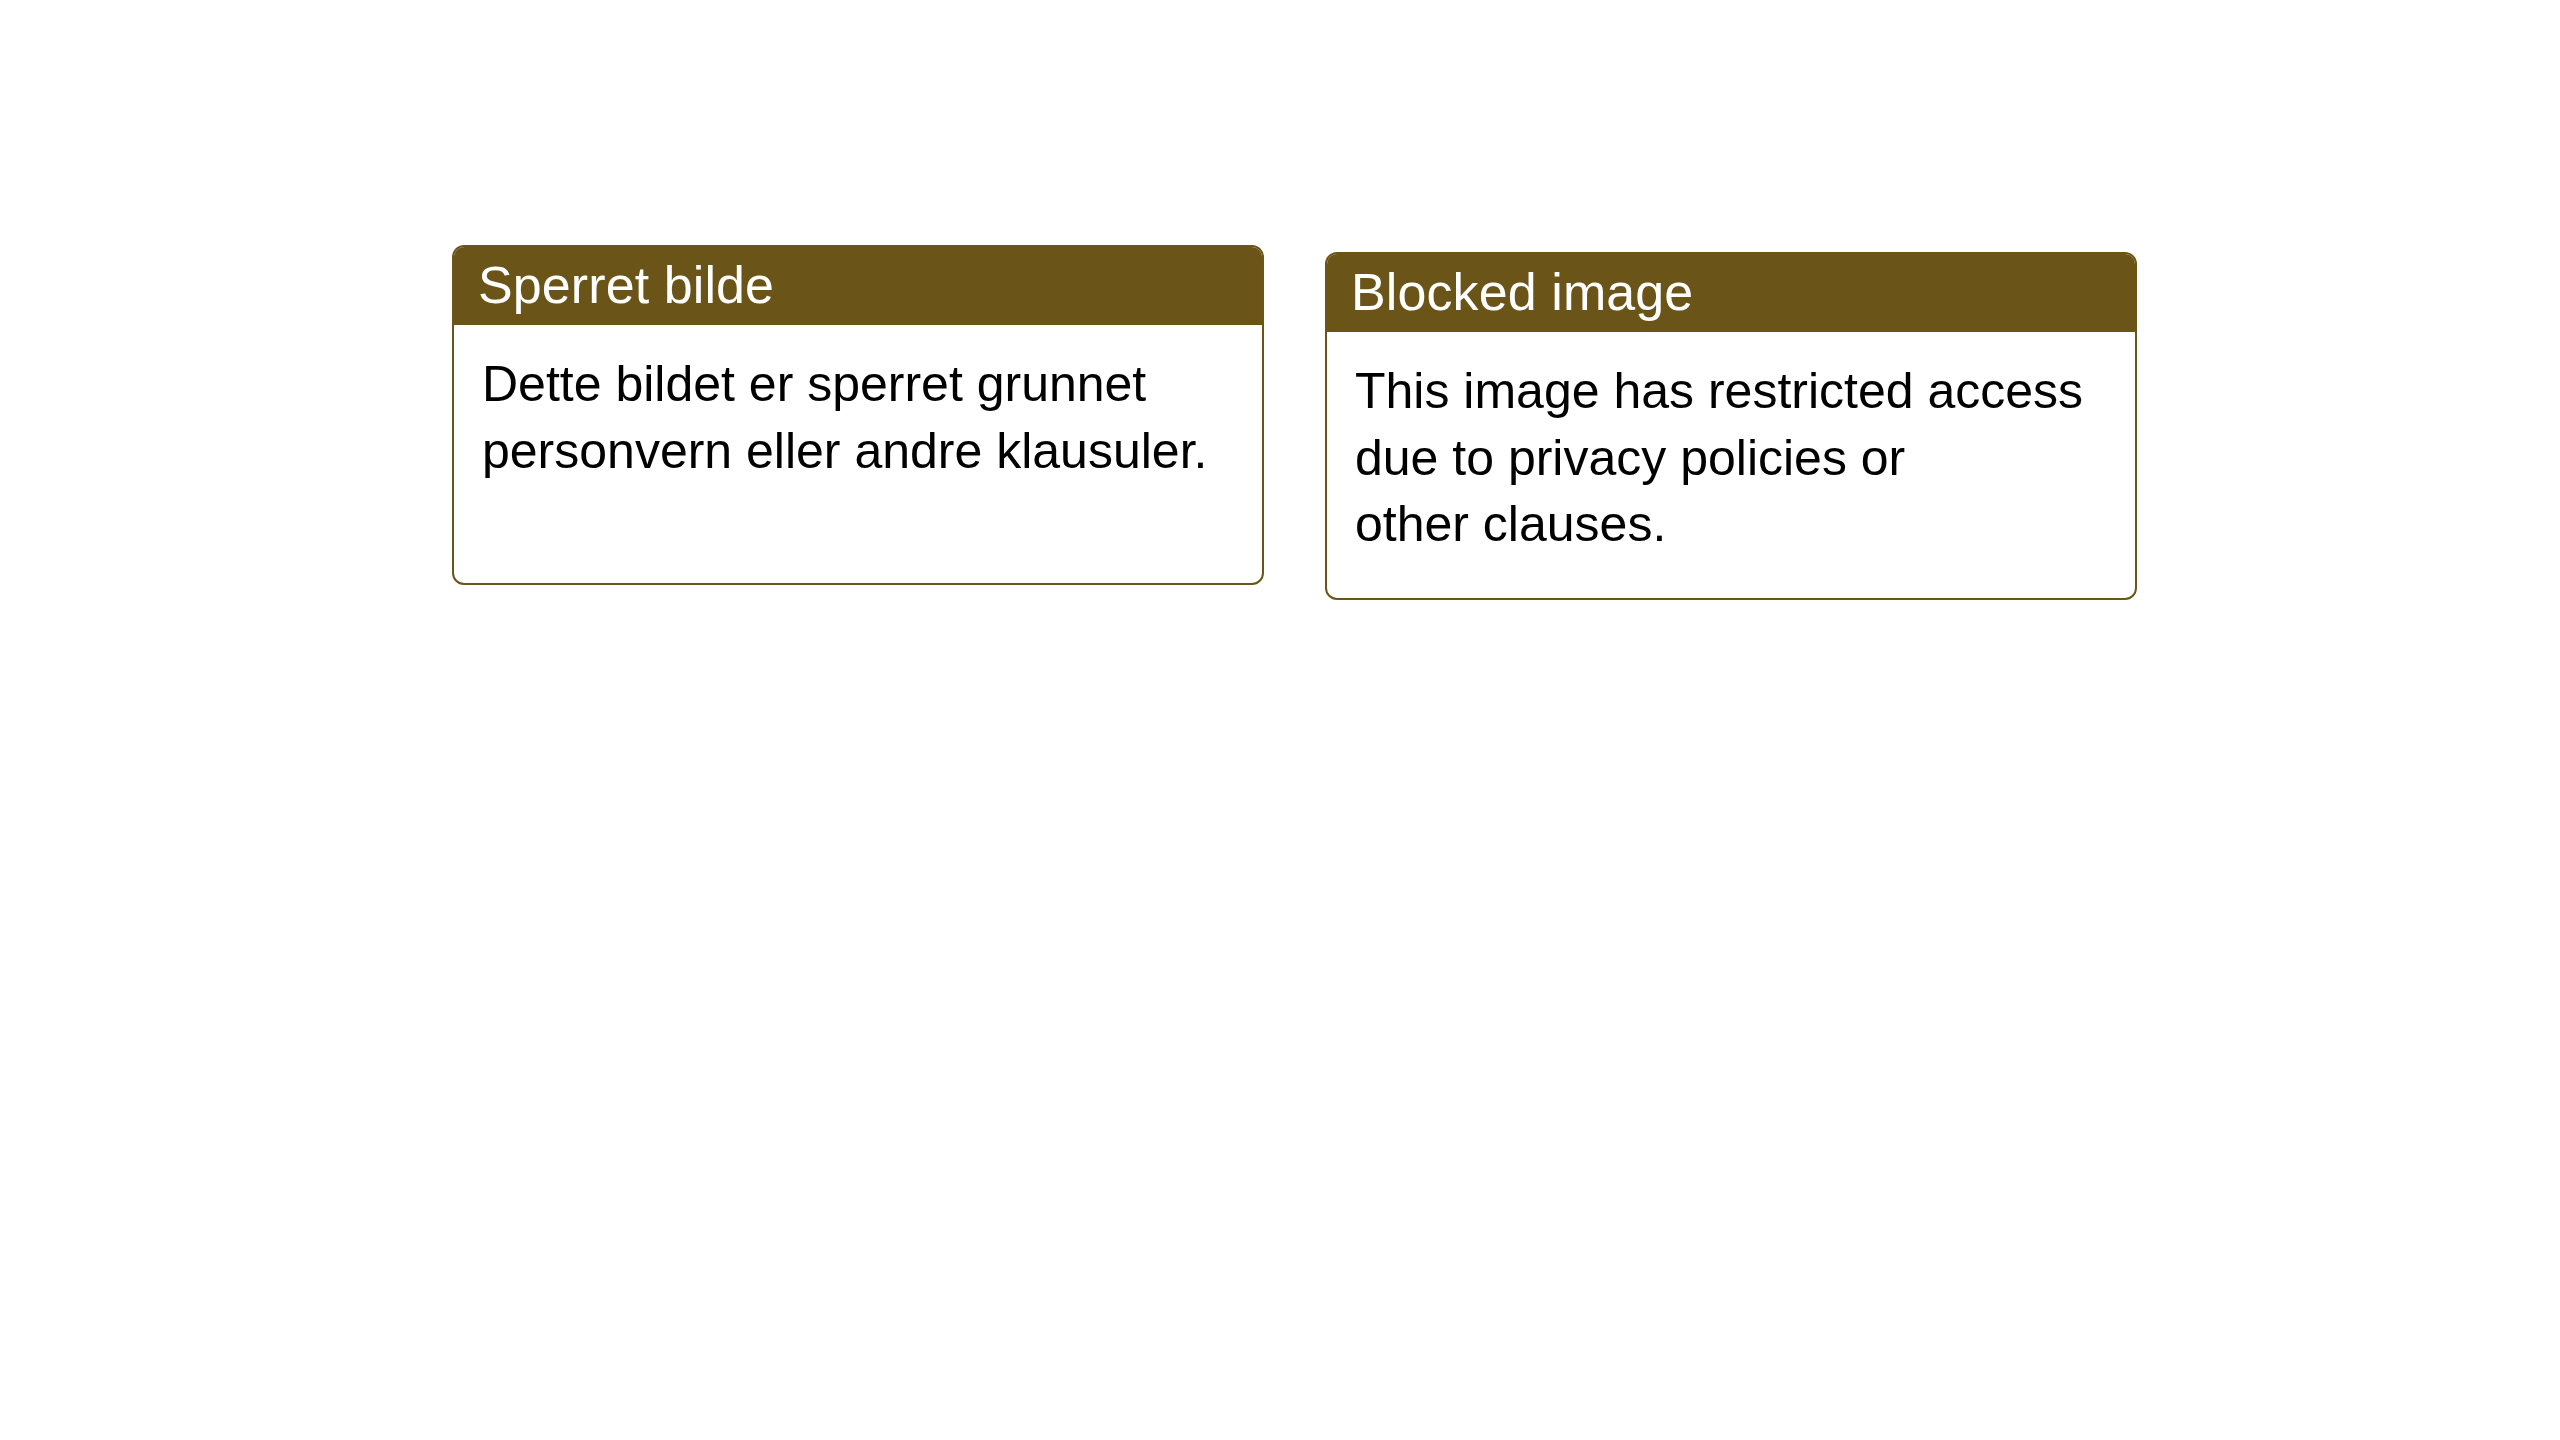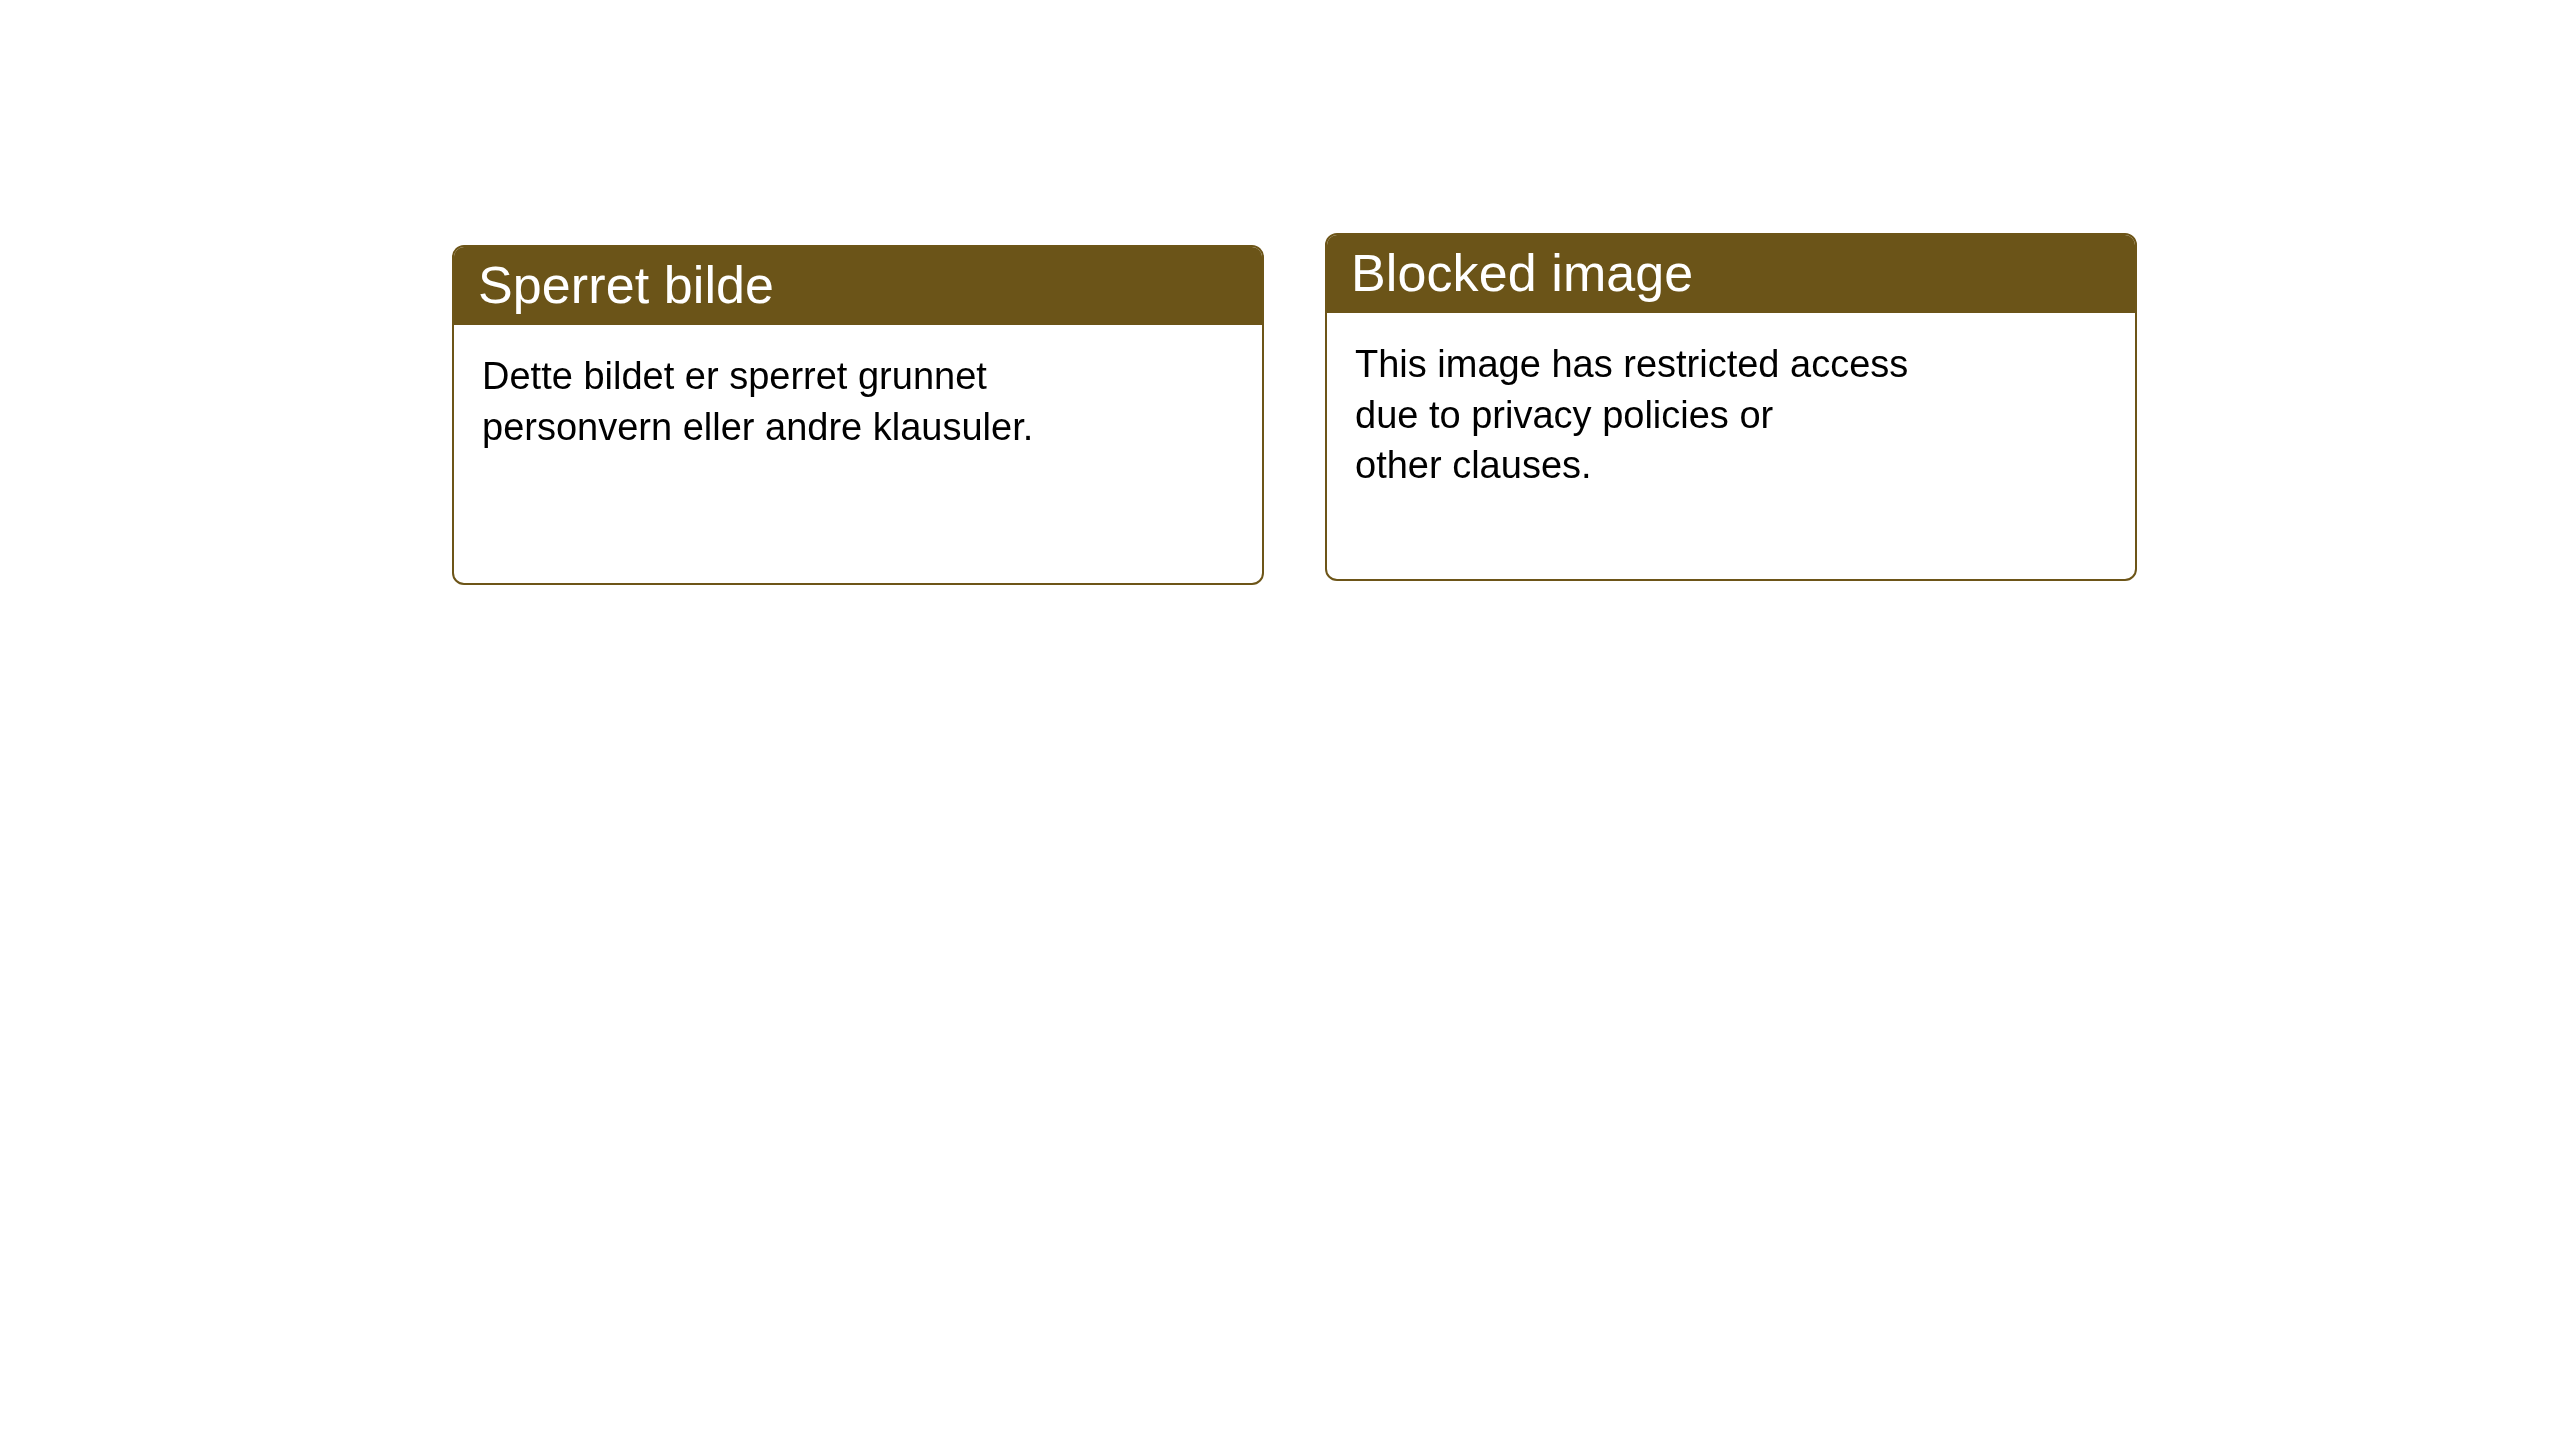--- a/index.html
+++ b/index.html
@@ -39,39 +39,39 @@
     line-height: 1.0;
     letter-spacing: 0.1px;
     font-weight: 400;
     white-space: nowrap;
   }
 
   .notice-body {
     box-sizing: border-box;
     padding: 26px 26px 24px 28px;
     color: #000000;
-    font-size: 38px;
+    font-size: 50px;
     line-height: 1.33;
     font-weight: 400;
     flex: 1 1 auto;
     white-space: pre-line;
   }
 
   
   #card-no {
     left: 452px;
     top: 245px;
     width: 812px;
     height: 340px;
   }
 
   
   #card-en {
     left: 1325px;
-    top: 233px;
+    top: 252px;
     width: 812px;
     height: 348px;
   }
 </style>
 </head>
 <body>
 
 <div id="stage">
 
   <div class="notice-card" id="card-no">

